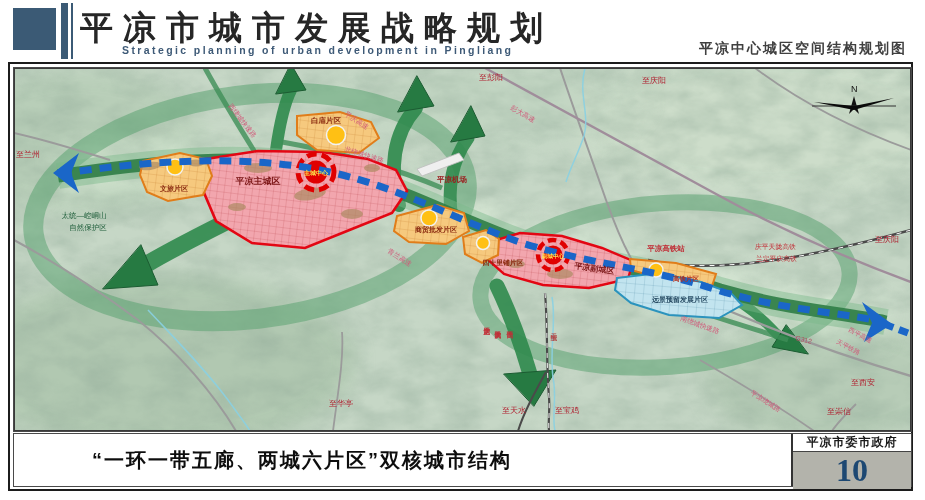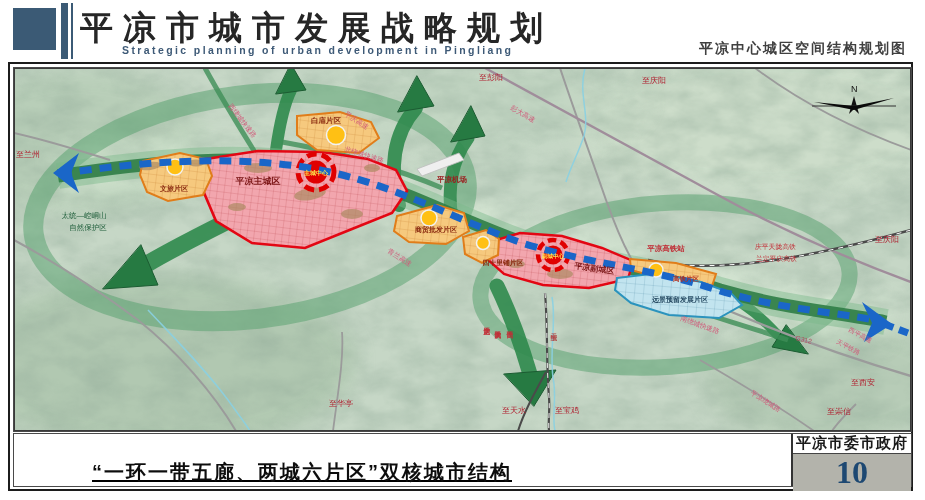--- a/index.html
+++ b/index.html
@@ -18,26 +18,26 @@
              font-weight:600;font-size:14px;letter-spacing:2px;color:#404040;}
   
   .frame{position:absolute;left:8px;top:62px;width:905px;height:429px;border:2px solid #1c1c1c;
          background:#fff;box-sizing:border-box;}
   .map-area{position:absolute;left:3px;top:3px;width:897px;height:363px;border:1px solid #4a4a4a;
             box-sizing:content-box;background:#c6d7c6;}
   .map-area svg{display:block;width:100%;height:100%;}
   
   .footer{position:absolute;left:3px;bottom:2px;width:899px;height:54px;border:1px solid #4a4a4a;
           box-sizing:border-box;display:flex;background:#fff;}
-  .caption-cell{flex:1;display:flex;align-items:flex-end;padding-left:78px;text-decoration:underline;}
+  .caption-cell{flex:1;display:flex;align-items:center;padding-left:78px;}
   .caption{font-weight:bold;font-size:20px;letter-spacing:2px;color:#0d0d0d;white-space:nowrap;}
   .page-box{width:118px;border-left:2px solid #333;display:flex;flex-direction:column;}
   .agency-cell{height:21px;display:flex;align-items:center;justify-content:center;
                border-bottom:1.5px solid #444;font-family:"Liberation Serif",serif;
-               font-weight:bold;font-size:15px;color:#1a1a1a;letter-spacing:1px;}
+               font-weight:bold;font-size:12px;color:#1a1a1a;letter-spacing:1px;}
   .num-cell{flex:1;background:#b3b3ab;display:flex;align-items:center;justify-content:center;
             font-family:"Liberation Serif",serif;font-weight:bold;font-size:32px;color:#1d4872;}
   
   text{font-family:"Liberation Sans",sans-serif;}
   .zl{font-weight:bold;}
 </style>
 </head>
 <body>
 
 <div class="page">

